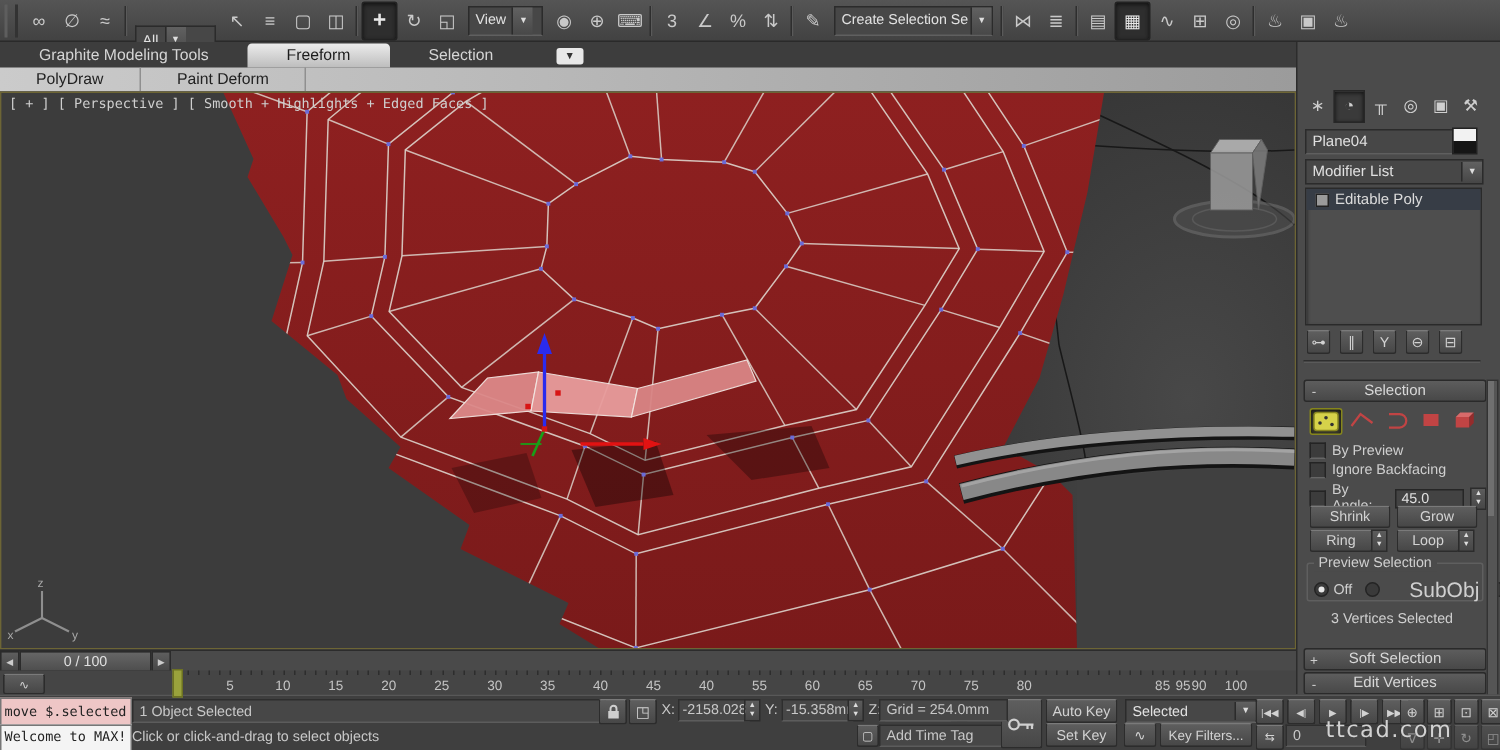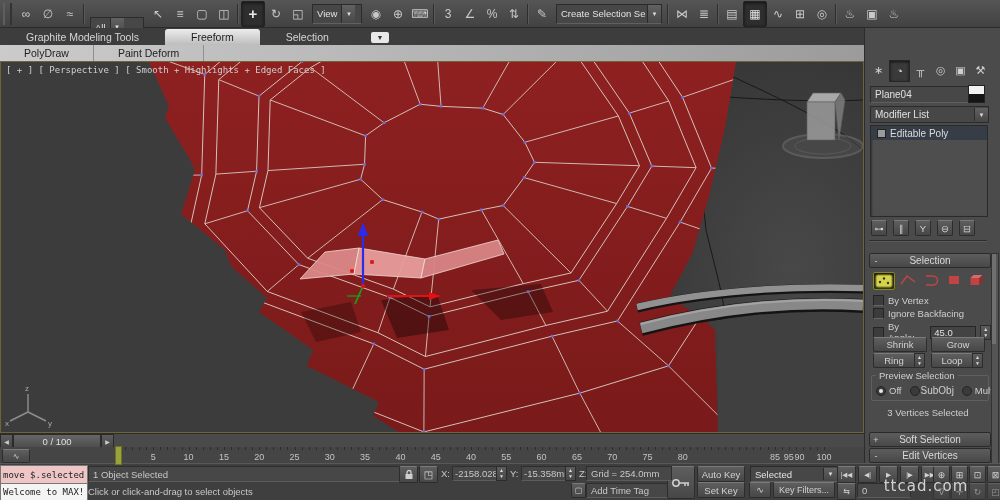--- a/index.html
+++ b/index.html
@@ -456,21 +456,21 @@
           <div class="subbtn">
             <svg width="18" height="14">
               <rect x="2.5" y="5" width="9" height="7" fill="#c14444"></rect>
               <polygon points="2.5,5 5.5,2 14.5,2 11.5,5" fill="#d86a6a"></polygon>
               <polygon points="11.5,5 14.5,2 14.5,9 11.5,12" fill="#952c2c"></polygon>
             </svg>
           </div>
         </div>
       <div class="cbrow" style="top:28px">
         <span class="cb"></span>
-        <span>By Vertex</span>
+        <span>By Preview</span>
       </div>
       <div class="cbrow" style="top:41px">
         <span class="cb"></span>
         <span>Ignore Backfacing</span>
       </div>
       <div class="cbrow" style="top:54px">
         <span class="cb"></span>
         <span>By Angle:</span>
         <span class="numfld" style="width:40px">45.0</span>
         <span class="spin">
@@ -490,21 +490,21 @@
           <span>▲</span>
           <span>▼</span>
         </span>
       <div class="grp" style="left:2px;top:108px;width:116px;height:24px">
         <span class="grptitle">Preview Selection</span>
         <div id="preview-radios" style="display:flex;gap:8px;align-items:center;margin:9px 0 0 4px">
             <label style="display: flex; align-items: center; gap: 3px; color: rgb(207, 207, 207); font-size: 9.5px;">
               <span class="radio sel"></span>
               <span>Off</span>
             </label>
-            <label style="display: flex; align-items: center; gap: 1px; color: rgb(207, 207, 207); font-size: 10px;">
+            <label style="display: flex; align-items: center; gap: 20px; color: rgb(207, 207, 207); font-size: 14px;">
               <span class="radio"></span>
               <span>SubObj</span>
             </label>
             <label style="display: flex; align-items: center; gap: 3px; color: rgb(207, 207, 207); font-size: 9.5px;">
               <span class="radio"></span>
               <span>Multi</span>
             </label>
           </div>
       </div>
       <div class="abs" style="left:0;top:140px;width:118px;text-align:center;color:#cfcfcf;font-size:9.5px">3 Vertices Selected</div>

